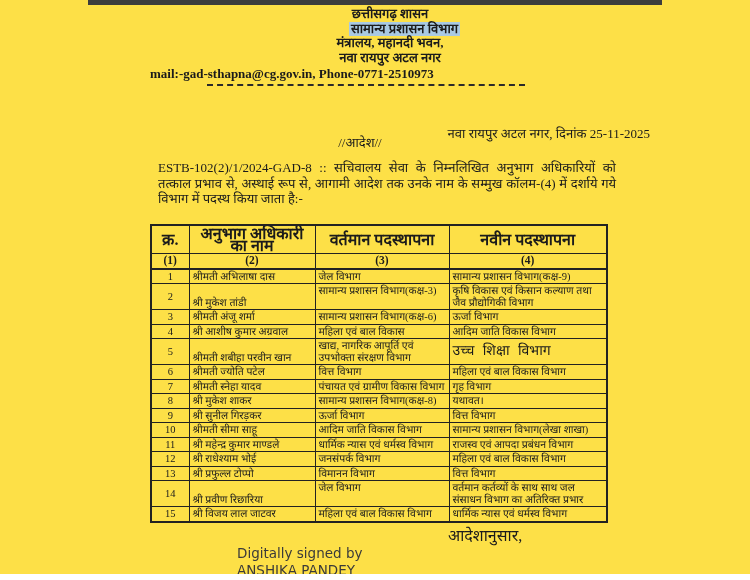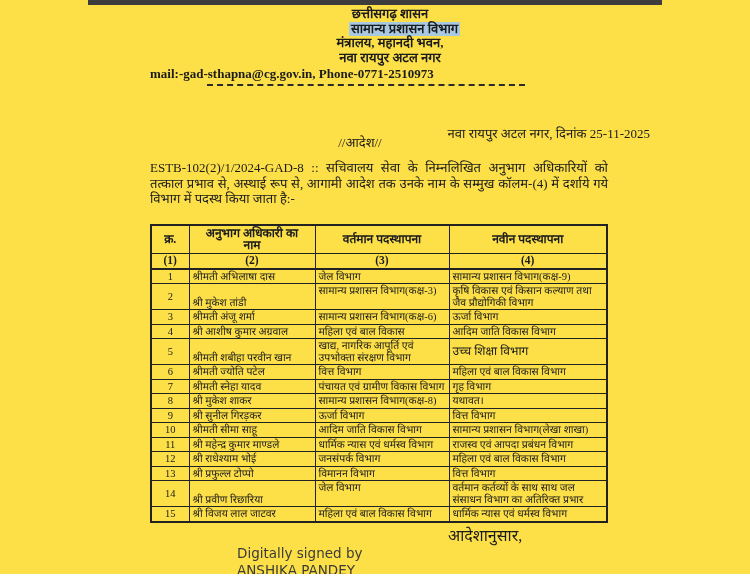--- a/index.html
+++ b/index.html
@@ -56,21 +56,21 @@
     font-size: 13px;
     margin-top: 28px;
   }
   .place-date {
     position: absolute;
     right: 100px; top: 124px;
     font-size: 13px;
   }
   .order-paragraph {
     position: absolute;
-    left: 150px; top: 160px;
+    left: 158px; top: 160px;
     width: 458px;
     font-size: 13px;
     line-height: 15.5px;
     text-align: justify;
   }
   table.order-table {
     position: absolute;
     left: 150px; top: 224px;
     width: 456px;
     border-collapse: collapse;
@@ -82,36 +82,36 @@
   table.order-table col.c3 { width: 134px; }
   table.order-table col.c4 { width: 158px; }
   table.order-table th, table.order-table td {
     border: 1px solid #222;
     font-size: 10.5px;
     line-height: 11.5px;
     padding: 1px 3px;
     overflow: hidden;
   }
   table.order-table th {
-    font-size: 12px;
+    font-size: 16px;
     font-weight: bold;
     text-align: center;
     padding: 2px 8px;
   }
   table.order-table tr.subhead td {
     font-weight: bold;
     font-size: 11.5px;
     text-align: center;
     border-bottom: 2px solid #222;
   }
   td.sn { text-align: center; vertical-align: middle; font-size: 11.5px; font-family: "Liberation Serif", serif; }
   td.name { vertical-align: bottom; }
   td.current { vertical-align: top; }
   td.newpost { vertical-align: top; }
-  td.newpost.emph { font-size: 12px; line-height: 13px; vertical-align: middle; }
+  td.newpost.emph { font-size: 14px; line-height: 13px; vertical-align: middle; font-family: Liberation Mono, monospace; }
   .as-ordered {
     position: absolute;
     left: 448px; top: 524px;
     font-size: 16px;
   }
   .digital-signature {
     position: absolute;
     left: 237px; top: 545px;
     font-family: "DejaVu Sans", "Liberation Sans", sans-serif;
     font-size: 13.5px;

